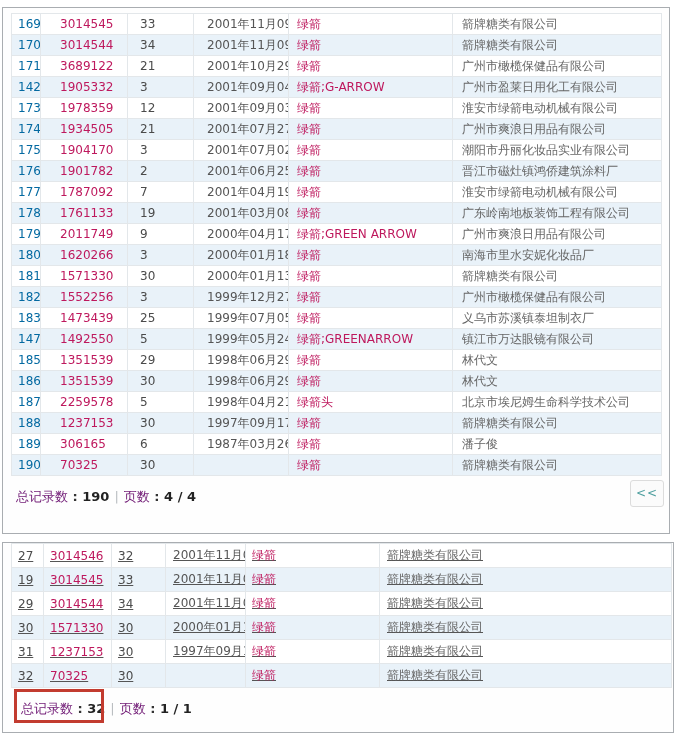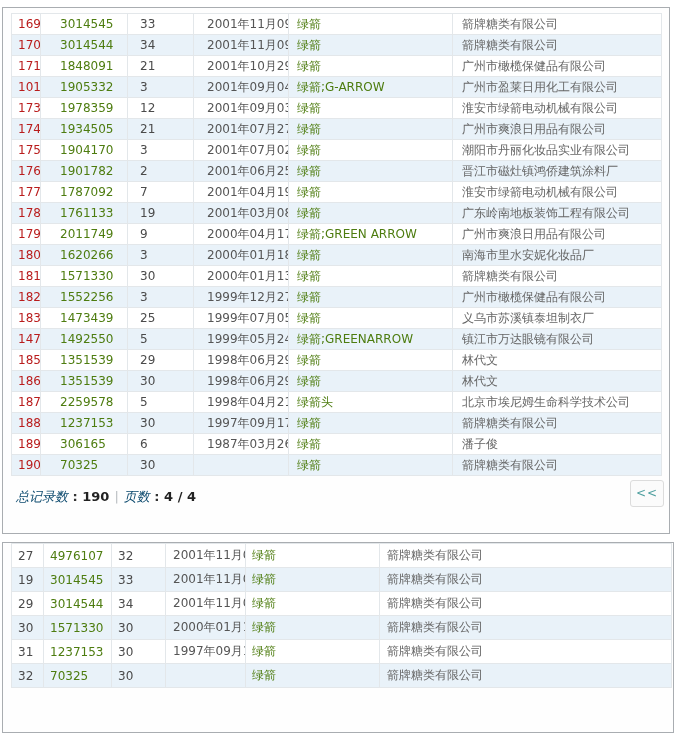--- a/index.html
+++ b/index.html
@@ -15,52 +15,52 @@
     border:1px solid #a9adb1;
   }
   #panel1 { left:2px; top:7px;  width:668px; height:527px; }
   #panel2 { left:2px; top:542px; width:672px; height:191px; }
 
   table {
     border-collapse:collapse; table-layout:fixed;
     font-size:12px; color:#555;
   }
   #t1 { margin:5px 0 0 8px; width:650px; }
-  #t2 { margin:0 0 0 8px;  width:660px; }
+  #t2 { margin:0 0 0 8px;  width:660px;text-decoration:underline; }
   td {
     border:1px solid #e3e7ea;
     padding:0 2px 0 6px;
     white-space:nowrap; overflow:hidden;
     background:#ffffff;
   }
   #t1 td { height:21px; }
   #t2 td { height:24px; }
   tr:nth-child(even) td { background:#e9f2f9; }
 
-  #t1 .c-seq  { padding-left:6px;  color:#b91c1c; }
+  #t1 .c-seq  { padding-left:6px;  color:#0369a1; }
   #t1 .c-reg  { padding-left:19px; }
   #t1 .c-class{ padding-left:12px; color:#4a4a4a; }
   #t1 .c-date { padding-left:13px; color:#555; }
   #t1 .c-mark { padding-left:8px;  }
   #t1 .c-comp { padding-left:9px;  color:#666; }
   #t2 .c-seq  { color:#4a4a4a; }
   #t2 .c-class{ color:#4a4a4a; }
   #t2 .c-date { padding-left:7px; }
   #t2 .c-comp { padding-left:7px; color:#666; }
 
-  .link { color:#4d7c0f; cursor:pointer; }
+  .link { color:#be185d; cursor:pointer; }
 
   .footer {
     position:relative;
     font-size:13px; color:#333;
     padding:12px 10px 0 13px;
     line-height:17px;
   }
   #panel2 .footer { padding-left:18px; }
-  .label { color:#0c4a6e;font-style:italic; }
+  .label { color:#701a75; }
   .colon { color:#333; font-weight:bold; }
   .value { color:#222; font-weight:bold; }
   .sep   { color:#b9bdc1; padding:0 5px; }
 
   .pager-btn {
     position:absolute; right:5px; top:4px;
     width:34px; height:27px;
     background:#fbfbfb;
     border:1px solid #dcdcdc; border-radius:3px;
     color:#4d9e9e; font-size:12px; letter-spacing:1px;
@@ -101,28 +101,28 @@
         <tr>
           <td class="c-seq">170</td>
           <td class="c-reg"><span class="link">3014544</span></td>
           <td class="c-class">34</td>
           <td class="c-date">2001年11月09日</td>
           <td class="c-mark"><span class="link">绿箭</span></td>
           <td class="c-comp">箭牌糖类有限公司</td>
         </tr>
         <tr>
           <td class="c-seq">171</td>
-          <td class="c-reg"><span class="link">1848091</span></td>
+          <td class="c-reg"><span class="link">3689122</span></td>
           <td class="c-class">21</td>
           <td class="c-date">2001年10月29日</td>
           <td class="c-mark"><span class="link">绿箭</span></td>
           <td class="c-comp">广州市橄榄保健品有限公司</td>
         </tr>
         <tr>
-          <td class="c-seq">101</td>
+          <td class="c-seq">142</td>
           <td class="c-reg"><span class="link">1905332</span></td>
           <td class="c-class">3</td>
           <td class="c-date">2001年09月04日</td>
           <td class="c-mark"><span class="link">绿箭;G-ARROW</span></td>
           <td class="c-comp">广州市盈莱日用化工有限公司</td>
         </tr>
         <tr>
           <td class="c-seq">173</td>
           <td class="c-reg"><span class="link">1978359</span></td>
           <td class="c-class">12</td>
@@ -280,21 +280,21 @@
       <col style="width:32px">
         <col style="width:68px">
         <col style="width:54px">
       <col style="width:80px">
         <col style="width:134px">
         <col style="width:292px">
     </colgroup>
     <tbody>
         <tr>
           <td class="c-seq">27</td>
-          <td class="c-reg"><span class="link">4976107</span></td>
+          <td class="c-reg"><span class="link">3014546</span></td>
           <td class="c-class">32</td>
           <td class="c-date">2001年11月09日</td>
           <td class="c-mark"><span class="link">绿箭</span></td>
           <td class="c-comp">箭牌糖类有限公司</td>
         </tr>
         <tr>
           <td class="c-seq">19</td>
           <td class="c-reg"><span class="link">3014545</span></td>
           <td class="c-class">33</td>
           <td class="c-date">2001年11月09日</td>
@@ -328,13 +328,17 @@
         <tr>
           <td class="c-seq">32</td>
           <td class="c-reg"><span class="link">70325</span></td>
           <td class="c-class">30</td>
           <td class="c-date"></td>
           <td class="c-mark"><span class="link">绿箭</span></td>
           <td class="c-comp">箭牌糖类有限公司</td>
         </tr>
       </tbody>
   </table>
+  <div class="footer">
+    <div class="red-box"></div>
+    <span class="label">总记录数</span><span class="colon"> : </span><span class="value">32</span><span class="sep">|</span><span class="label">页数</span><span class="colon"> : </span><span class="value">1 / 1</span>
+  </div>
 </div>
 
 </body></html>

